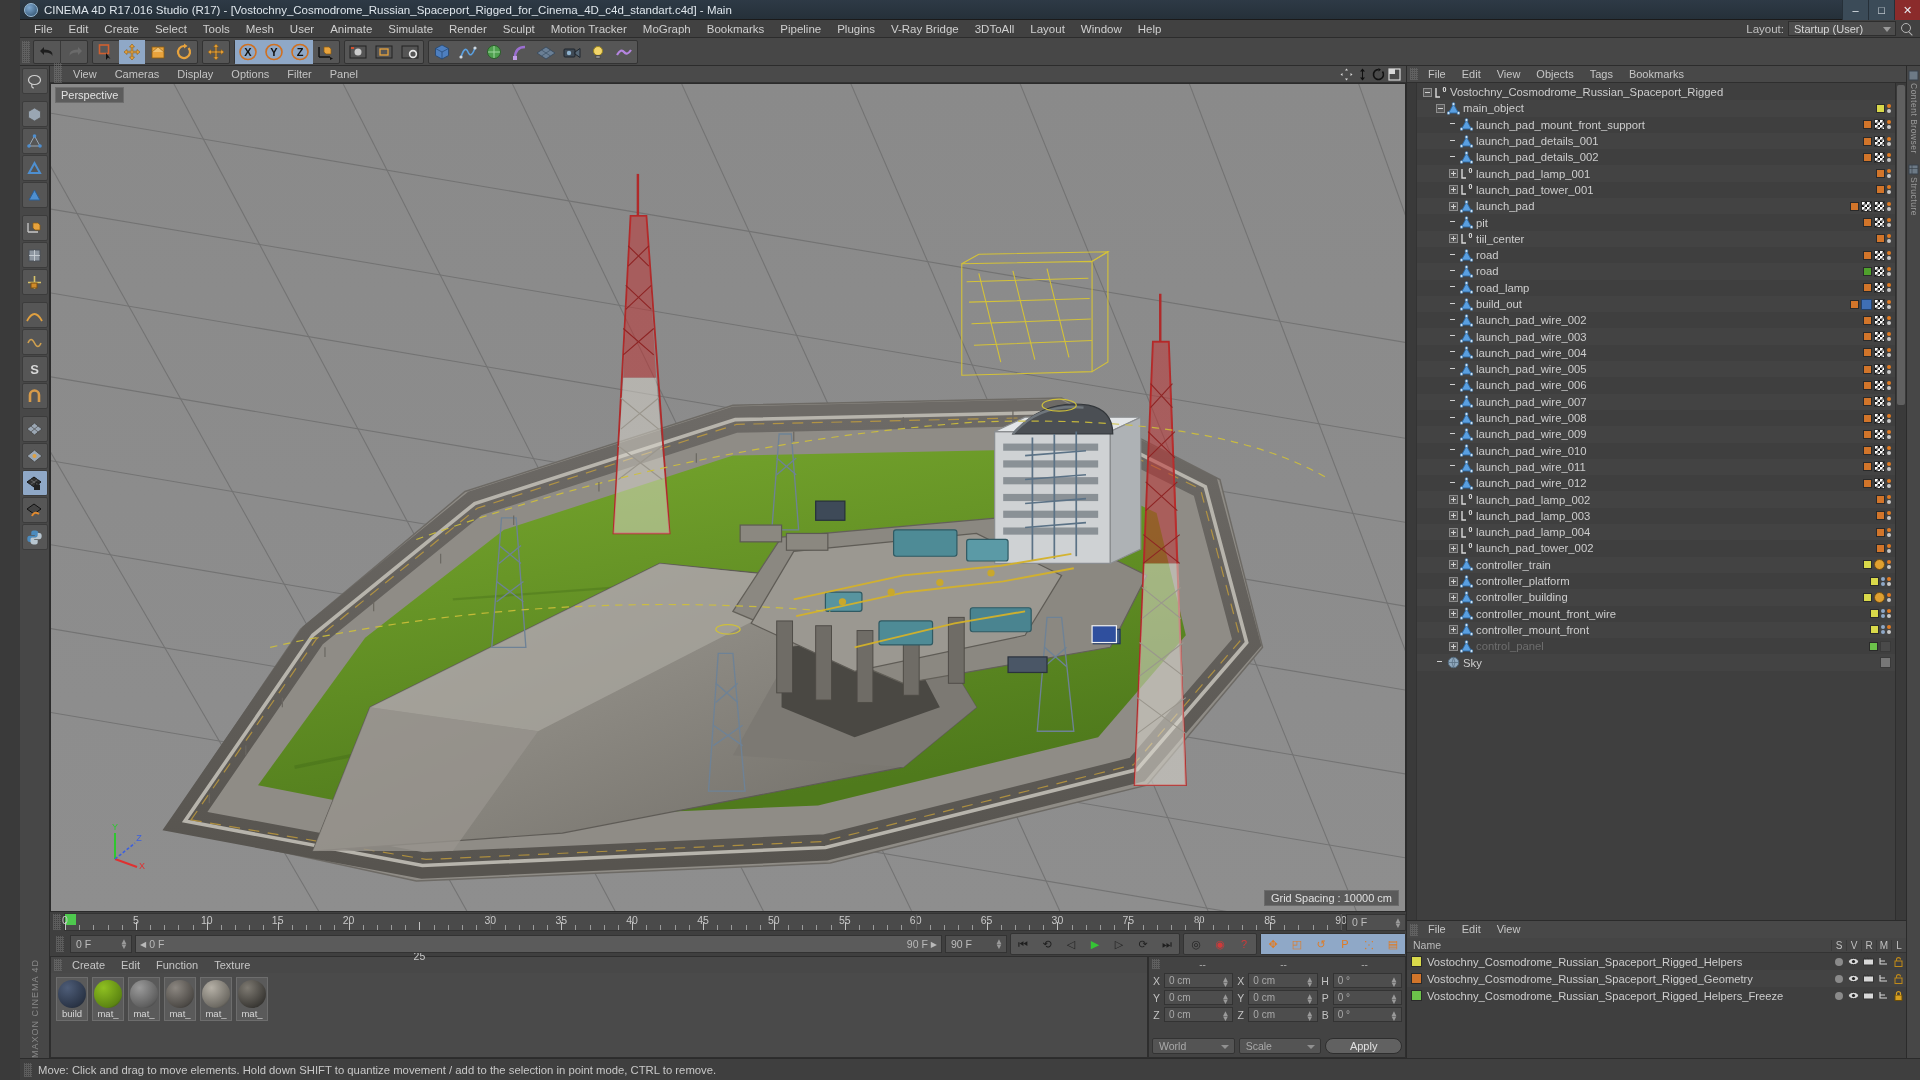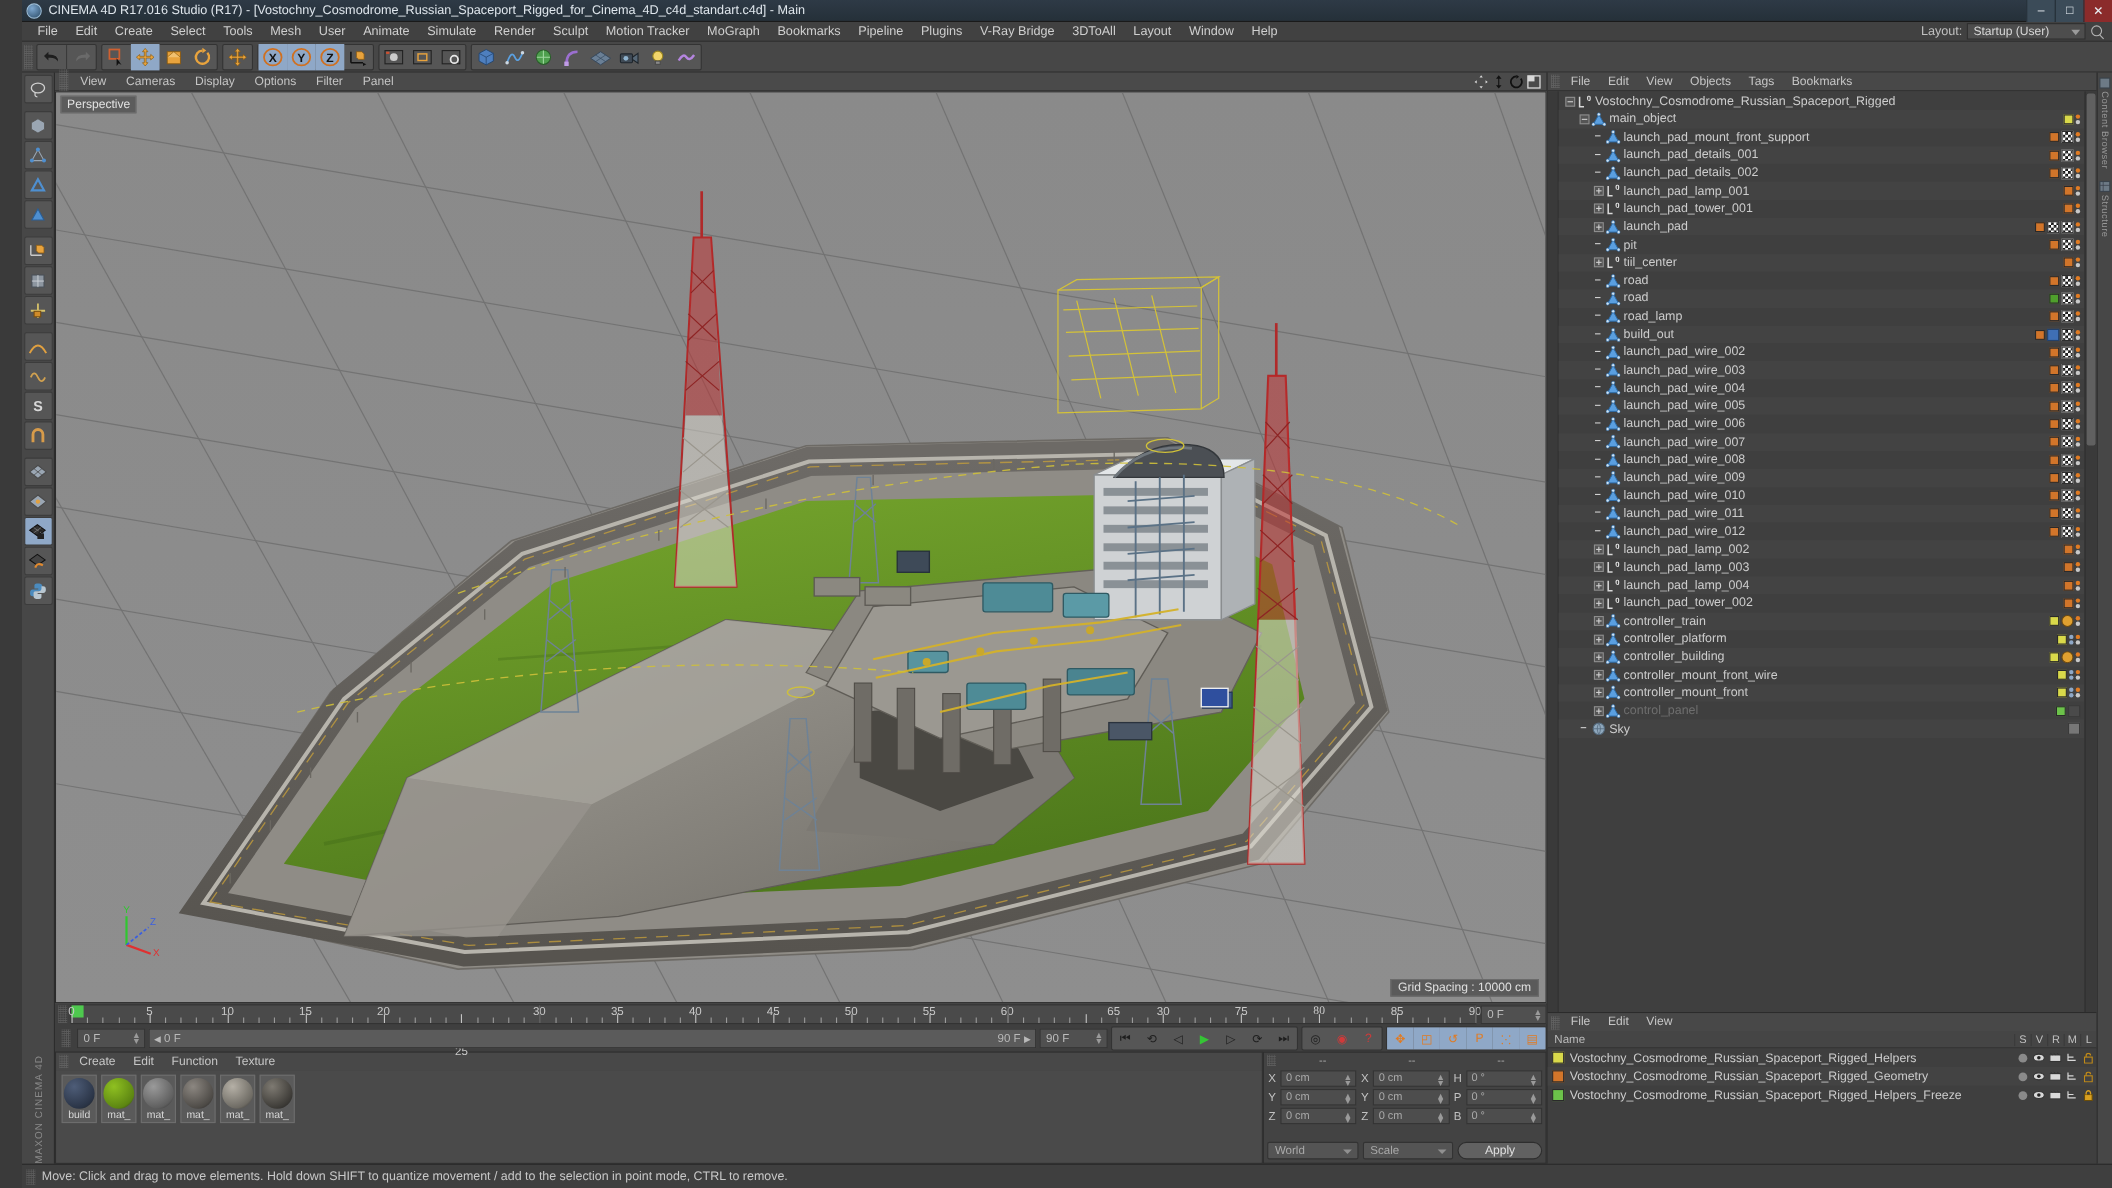--- a/index.html
+++ b/index.html
@@ -887,21 +887,21 @@
               <div class="tl-lbl" style="left: 16.6667%;">15</div>
               <div class="tl-lbl" style="left: 22.2222%;">20</div>
               <div class="tl-lbl" style="left: 27.7778%; margin-top: 36px;">25</div>
               <div class="tl-lbl" style="left: 33.3333%;">30</div>
               <div class="tl-lbl" style="left: 38.8889%;">35</div>
               <div class="tl-lbl" style="left: 44.4444%;">40</div>
               <div class="tl-lbl" style="left: 50%;">45</div>
               <div class="tl-lbl" style="left: 55.5556%;">50</div>
               <div class="tl-lbl" style="left: 61.1111%;">55</div>
               <div class="tl-lbl" style="left: 66.6667%;">60</div>
-              <div class="tl-lbl" style="left: 72.2222%; margin-left: 26px;">65</div>
+              <div class="tl-lbl" style="left: 72.2222%;">65</div>
               <div class="tl-lbl" style="left: 77.7778%;">30</div>
               <div class="tl-lbl" style="left: 83.3333%;">75</div>
               <div class="tl-lbl" style="left: 88.8889%; font-family: Liberation Serif, serif;">80</div>
               <div class="tl-lbl" style="left: 94.4444%;">85</div>
               <div class="tl-lbl" style="left: 100%;">90</div>
               <div class="tl-gline" style="left: 33.3333%;"></div>
               <div class="tl-gline" style="left: 66.6667%;"></div>
               <div class="tl-gline" style="left: 100%;"></div>
             </div>
           <div class="tl-endfield">

